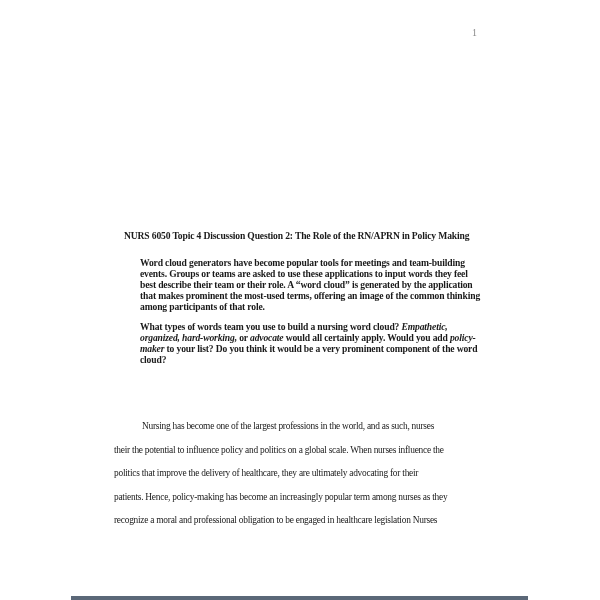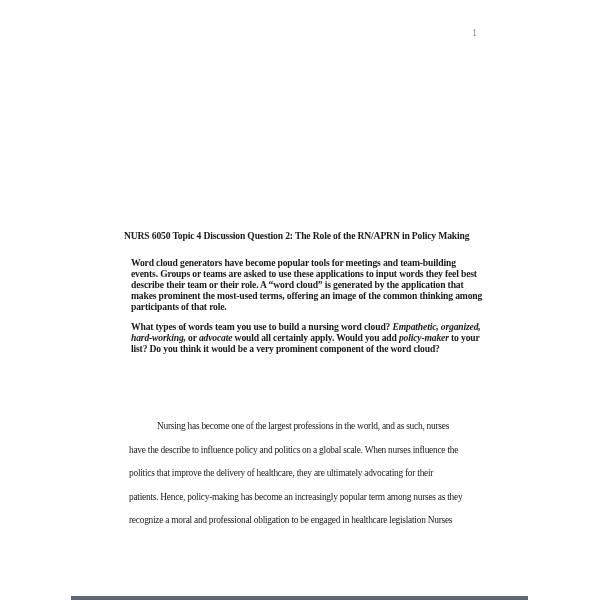--- a/index.html
+++ b/index.html
@@ -9,24 +9,24 @@
     }
     .page { position: absolute; left: 0; top: 0; width: 600px; height: 600px; background: #fff; }
     .page-number {
       position: absolute; left: 472px; top: 27px; font-size: 10px; color: #8a8a8a;
     }
     .prompt {
       position: absolute; left: 124px; top: 230px; width: 360px;
       font-weight: bold; font-size: 9.6px; line-height: 11px; letter-spacing: -0.15px;
     }
     .prompt .title { margin: 0 0 16px 0; white-space: nowrap; }
-    .prompt p { margin: 0 0 9px 7px; }
+    .prompt p { margin: 0 0 9px 16px; }
     .prompt em { font-style: italic; }
     .essay {
-      position: absolute; left: 129px; top: 415px; width: 350px;
+      position: absolute; left: 114px; top: 415px; width: 350px;
       font-size: 9.4px; line-height: 23.6px; letter-spacing: -0.25px;
     }
     .essay .line { white-space: nowrap; }
     .essay .indent { padding-left: 28px; }
     .bottom-rule {
       position: absolute; left: 71px; top: 596px; width: 457px; height: 4px; background: #5b6878;
     }
   </style>
 </head>
 <body>
@@ -35,20 +35,20 @@
   <div class="page-number">1</div>
 
   <div class="prompt">
     <div class="title">NURS 6050 Topic 4 Discussion Question 2: The Role of the RN/APRN in Policy Making</div>
     <p>Word cloud generators have become popular tools for meetings and team-building events. Groups or teams are asked to use these applications to input words they feel best describe their team or their role. A “word cloud” is generated by the application that makes prominent the most-used terms, offering an image of the common thinking among participants of that role.</p>
     <p><span>What types of words team you use to build a nursing word cloud? </span><em>Empathetic, organized, hard-working,</em><span> or </span><em>advocate</em><span> would all certainly apply. Would you add </span><em>policy-maker</em><span> to your list? Do you think it would be a very prominent component of the word cloud?</span></p>
   </div>
 
   <div class="essay">
     <div class="line indent">Nursing has become one of the largest professions in the world, and as such, nurses</div>
-    <div class="line">have the describe to influence policy and politics on a global scale. When nurses influence the</div>
+    <div class="line">their the potential to influence policy and politics on a global scale. When nurses influence the</div>
     <div class="line">politics that improve the delivery of healthcare, they are ultimately advocating for their</div>
     <div class="line">patients. Hence, policy-making has become an increasingly popular term among nurses as they</div>
     <div class="line">recognize a moral and professional obligation to be engaged in healthcare legislation Nurses</div>
   </div>
 
   <div class="bottom-rule"></div>
 </div>
 
 </body></html>

